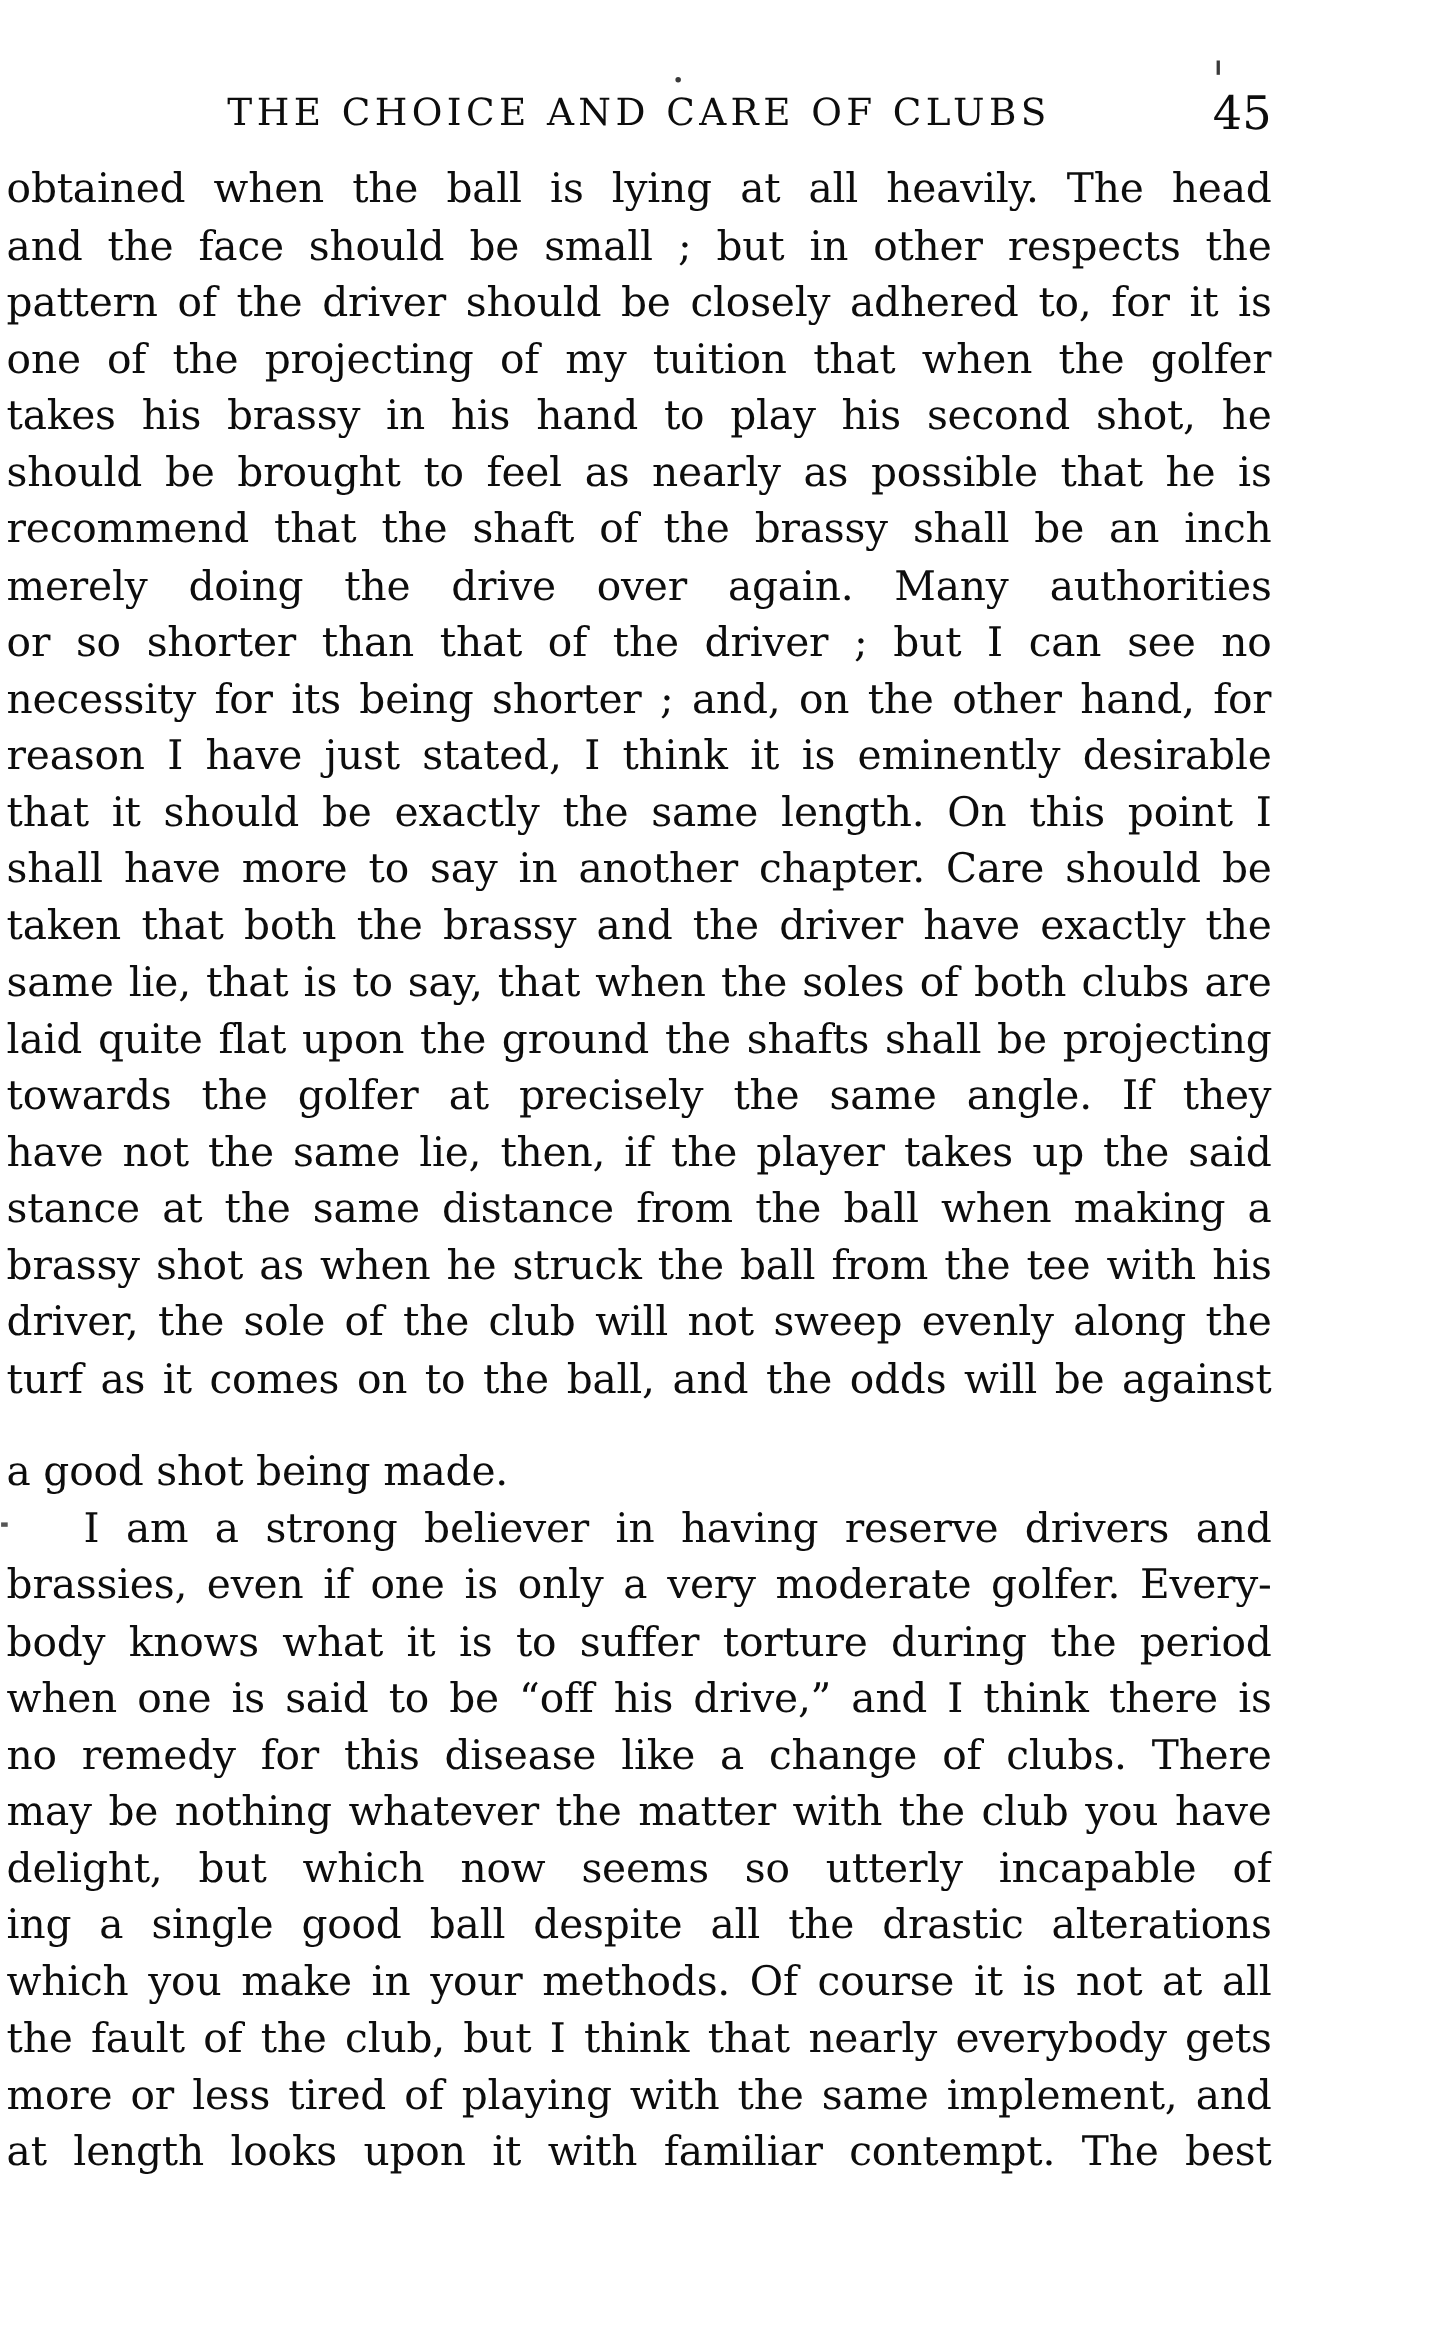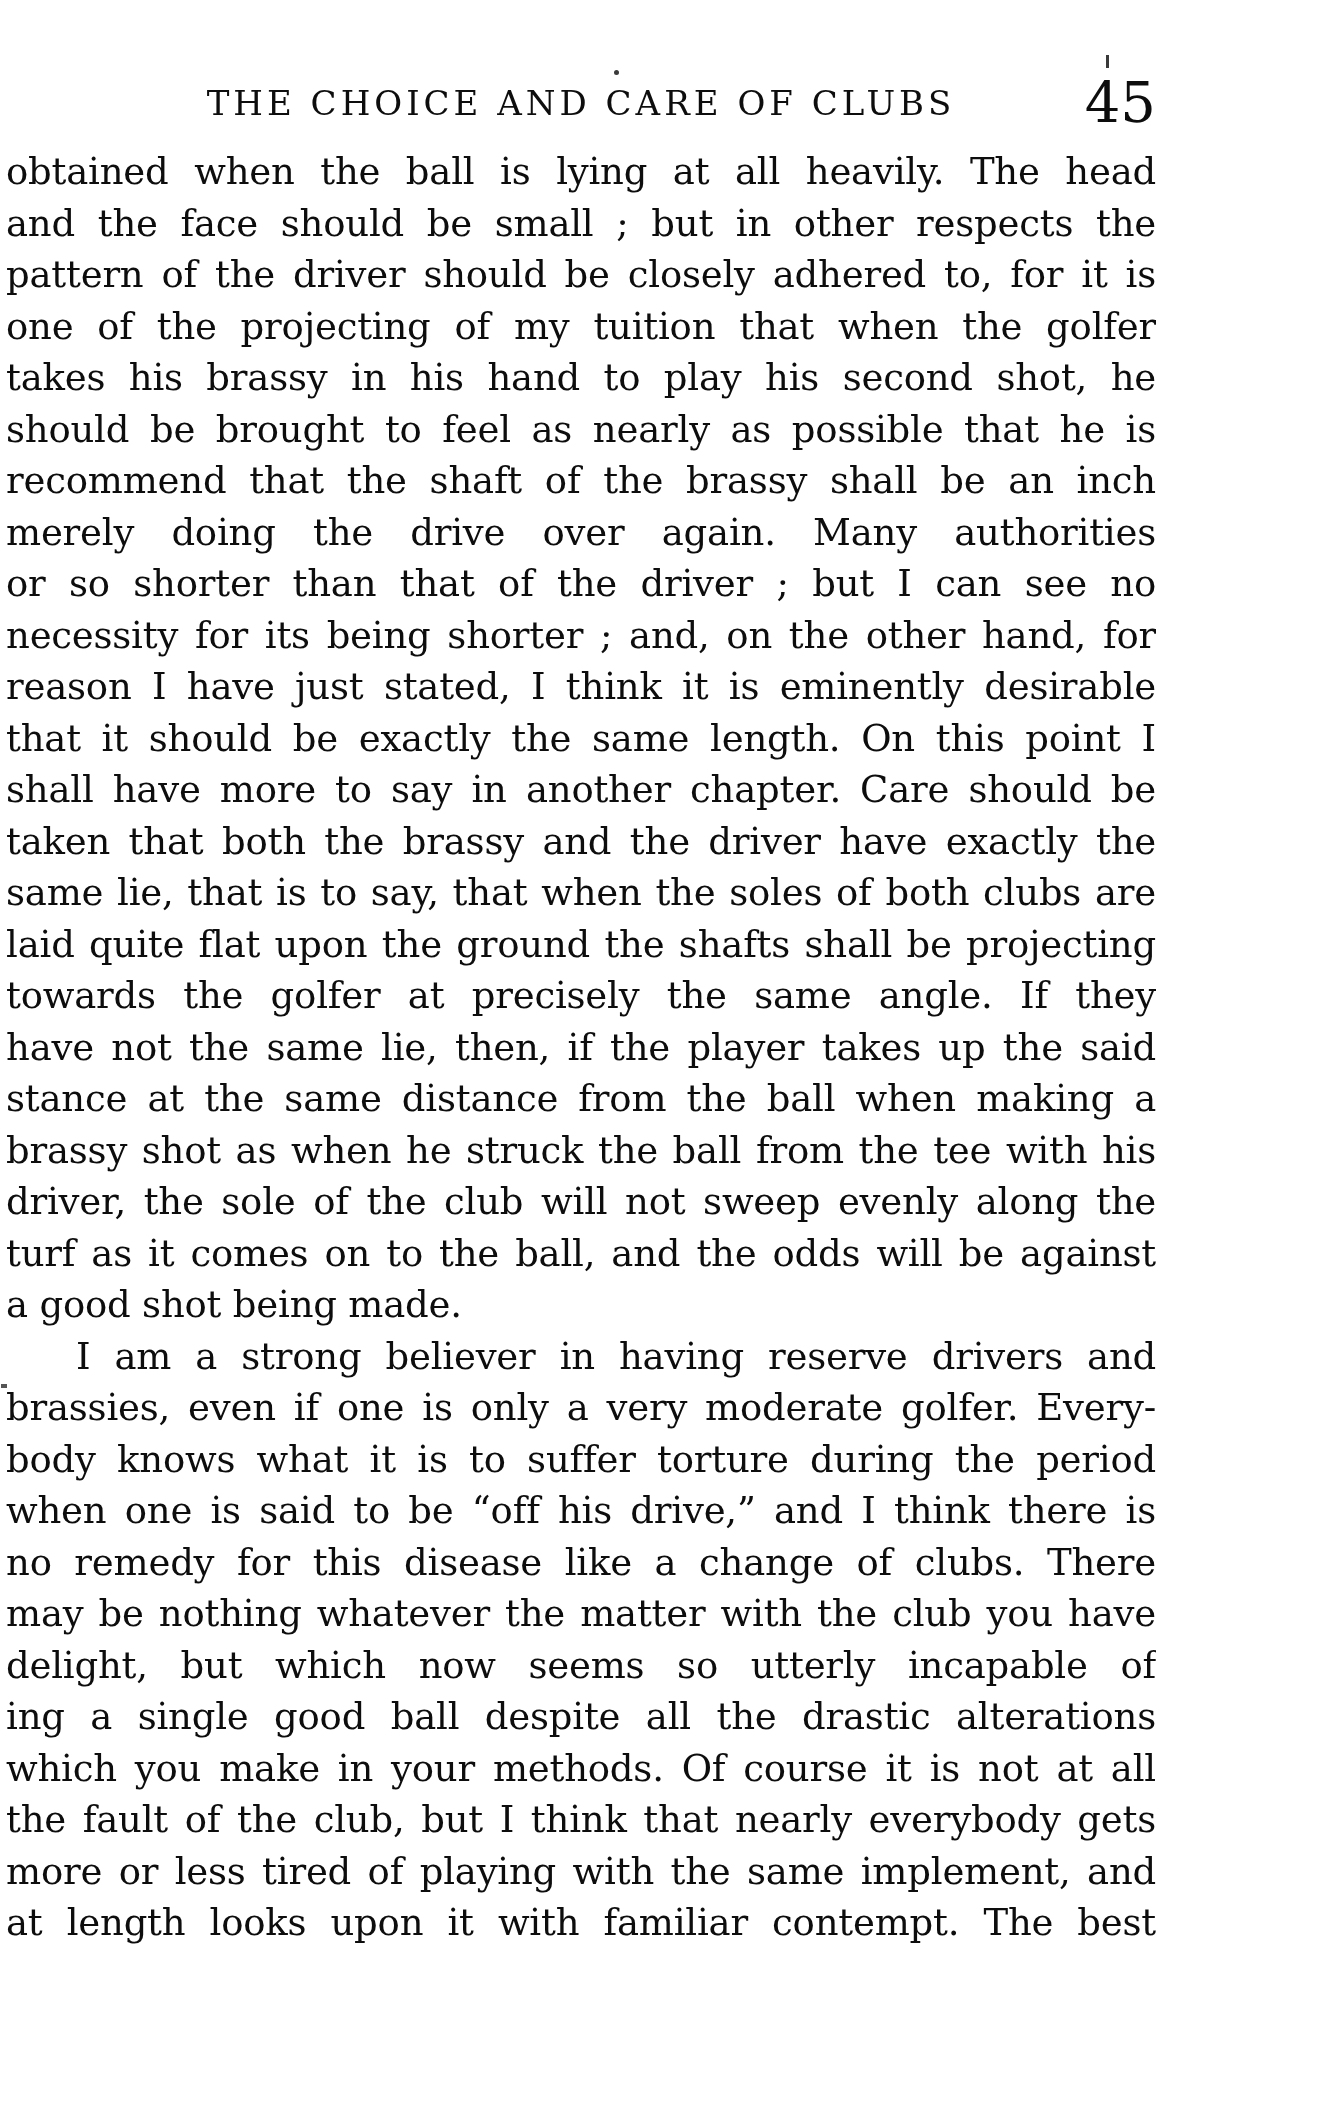--- a/index.html
+++ b/index.html
@@ -21,40 +21,41 @@
     display:block;
     text-align:center;
     font-size:34px;
     letter-spacing:4px;
     line-height:62px;
     white-space:nowrap;
   }
   .pagenum {
     position:absolute;
     right:0; top:0;
-    font-size:56px;
+    font-size:42px;
     line-height:62px;
   }
   .body {
     position:absolute;
     top:146px; left:6px;
     width:1150px;
   }
   .line {
     font-size:37px;
     letter-spacing:-0.2px;
     line-height:51.5px;
     height:51.5px;
     overflow:hidden;
     text-align:justify;
     text-align-last:justify;
   }
   .line.nojust {
     text-align:left;
     text-align-last:left;
+    margin-top:33px;
   }
   .line.indent { text-indent:70px; }
   .speck { position:absolute; background:#3a3a3a; }
   .s1 { left:614px; top:70px;  width:5px;  height:5px; border-radius:50%; }
   .s2 { left:1106px; top:55px; width:3px;  height:13px; }
   .s3 { left:1px;  top:1384px; width:6px;  height:4px; background:#555; }
 </style>
 </head>
 <body>
 

